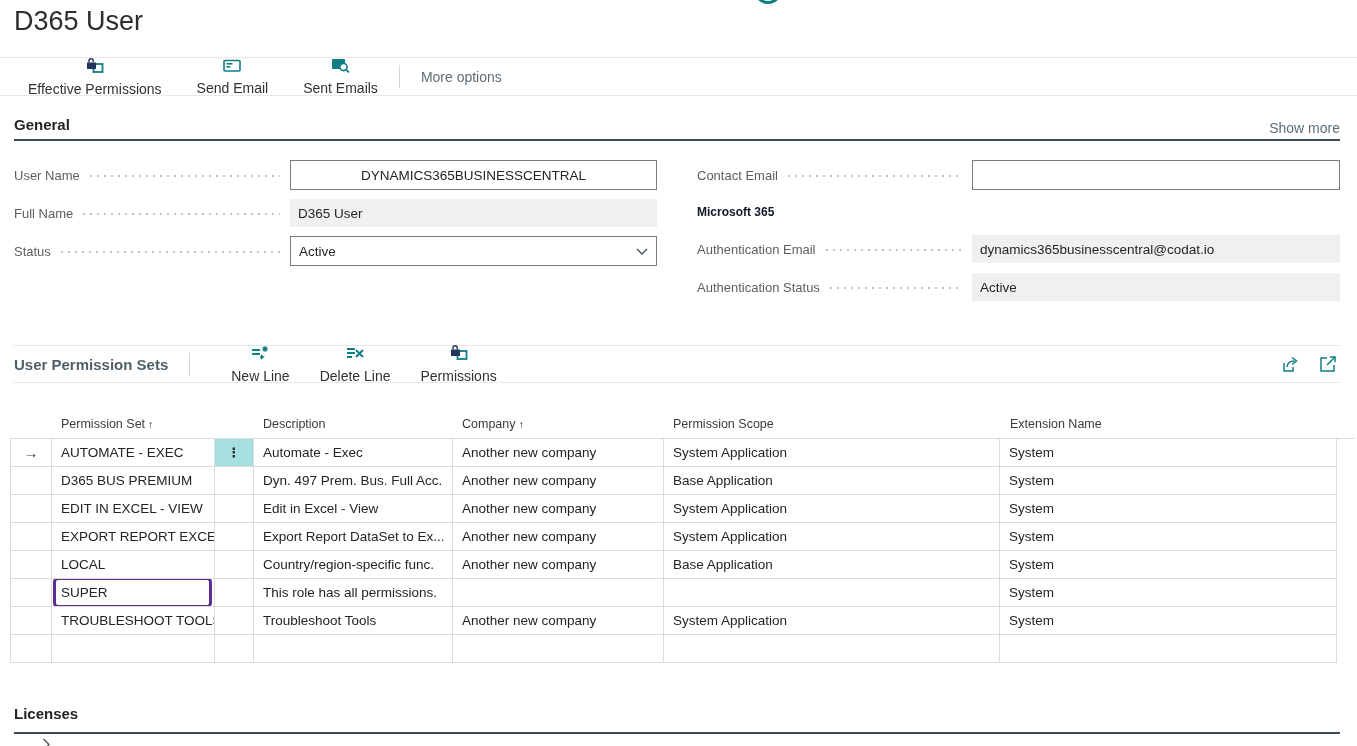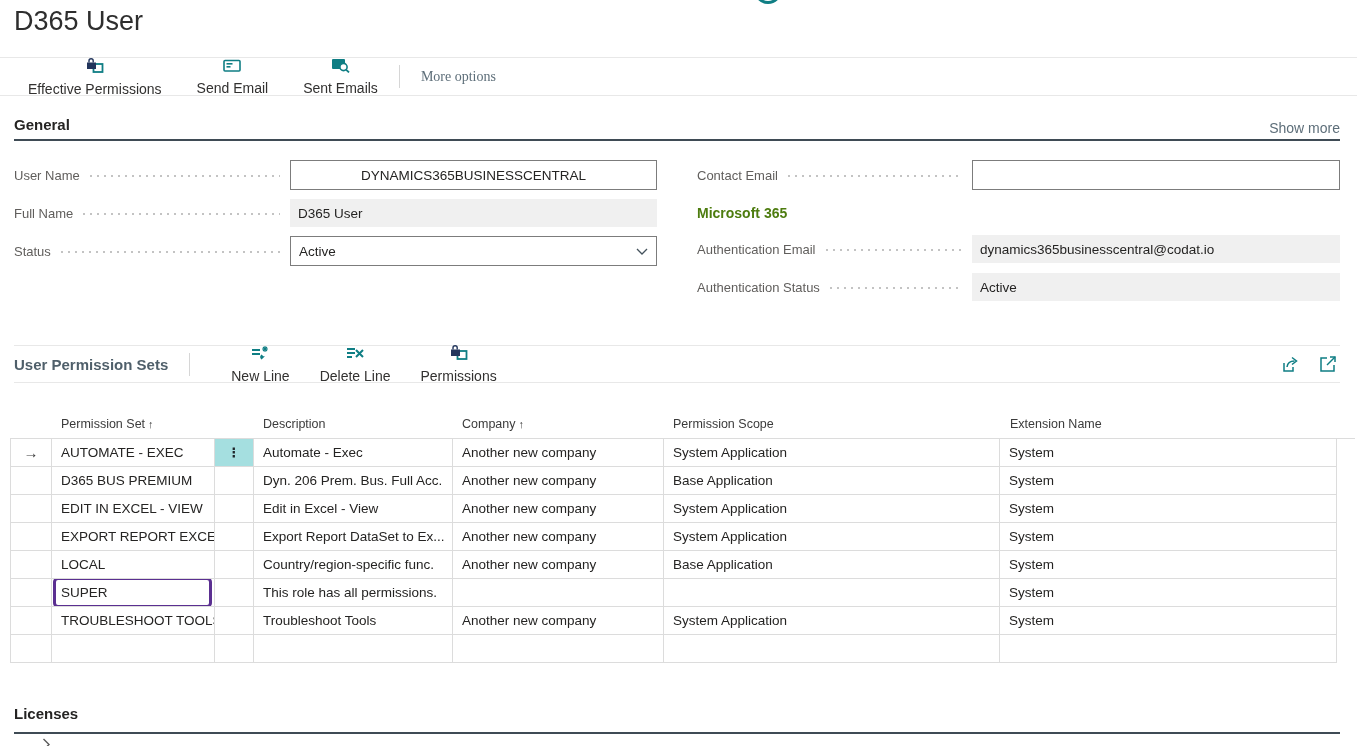--- a/index.html
+++ b/index.html
@@ -17,38 +17,38 @@
   
   .hline { position:absolute; left:14px; right:17px; height:1px; background:#e8e8e8; }
   .hline.full { left:0; right:0; }
   .dark-underline { position:absolute; left:14px; right:17px; height:2px; background:#3f4b55; }
 
   
   .action-bar { position:absolute; left:0; right:0; top:58px; height:37px; display:flex; align-items:center; padding-left:28px; }
   .action-item { display:flex; align-items:center; gap:7px; font-size:14px; color:#323130; cursor:pointer;flex-direction:column; }
   .action-item + .action-item { margin-left:35px; }
   .vdivider { width:1px; height:23px; background:#d6d6d6; margin:0 21px; }
-  .more-options { font-size:14px; color:#5d6e79; cursor:pointer;font-family:Liberation Serif, serif; }
+  .more-options { font-size:14px; color:#5d6e79; cursor:pointer; }
   .icon svg { display:block; }
 
   
   .section-heading { font-size:15px; font-weight:bold; color:#252423; }
   .show-more { position:absolute; right:17px; top:120px; font-size:14px; color:#5d6e79; cursor:pointer; }
 
   
   .field-row { position:absolute; display:flex; align-items:center; height:30px; }
   .field-label { font-size:13px; color:#605e5c; white-space:nowrap; }
   .leader { flex:1; align-self:center; height:2px; margin:2px 10px 0 10px;
             background-image:repeating-linear-gradient(to right,#c3c3c3 0 2px,transparent 2px 7px); }
   .control { height:28px; display:flex; align-items:center; font-size:13.5px; color:#252423; padding:0 8px;text-align:center; }
   .control.editable { border:1px solid #7c7c7c; background:#fff; height:30px; }
   .control.readonly { background:#f0f0f0; border:none; }
   input.control { font-family:inherit; outline:none; }
   .select-box { justify-content:space-between; cursor:pointer; }
-  .subheading { position:absolute; font-size:14px; font-weight:bold; color:#4d7c0f; }
+  .subheading { position:absolute; font-size:12px; font-weight:bold; color:#0f172a; }
 
   
   .ups-bar { position:absolute; left:0; right:0; top:346px; height:36px; display:flex; align-items:center; padding:0 20px 0 14px; }
   .ups-title { font-size:15px; font-weight:bold; color:#4f5f6a; }
   .ups-actions { display:flex; align-items:center; margin-left:20px; }
   .ups-actions .action-item + .action-item { margin-left:30px; }
   .ups-right { margin-left:auto; display:flex; align-items:center; gap:19px; }
   .ups-right .icon { cursor:pointer; }
 
   
@@ -267,21 +267,21 @@
         <div class="cell c-desc">Automate - Exec</div>
         <div class="cell c-comp">Another new company</div>
         <div class="cell c-ext">System Application</div>
         <div class="cell c-scope">System</div>
       </div>
 
       <div class="grid-row">
         <div class="cell c-gutter"></div>
         <div class="cell c-pset">D365 BUS PREMIUM</div>
         <div class="cell c-opts"></div>
-        <div class="cell c-desc">Dyn. 206 Prem. Bus. Full Acc.</div>
+        <div class="cell c-desc">Dyn. 497 Prem. Bus. Full Acc.</div>
         <div class="cell c-comp">Another new company</div>
         <div class="cell c-ext">Base Application</div>
         <div class="cell c-scope">System</div>
       </div>
 
       <div class="grid-row">
         <div class="cell c-gutter"></div>
         <div class="cell c-pset">EDIT IN EXCEL - VIEW</div>
         <div class="cell c-opts"></div>
         <div class="cell c-desc">Edit in Excel - View</div>

